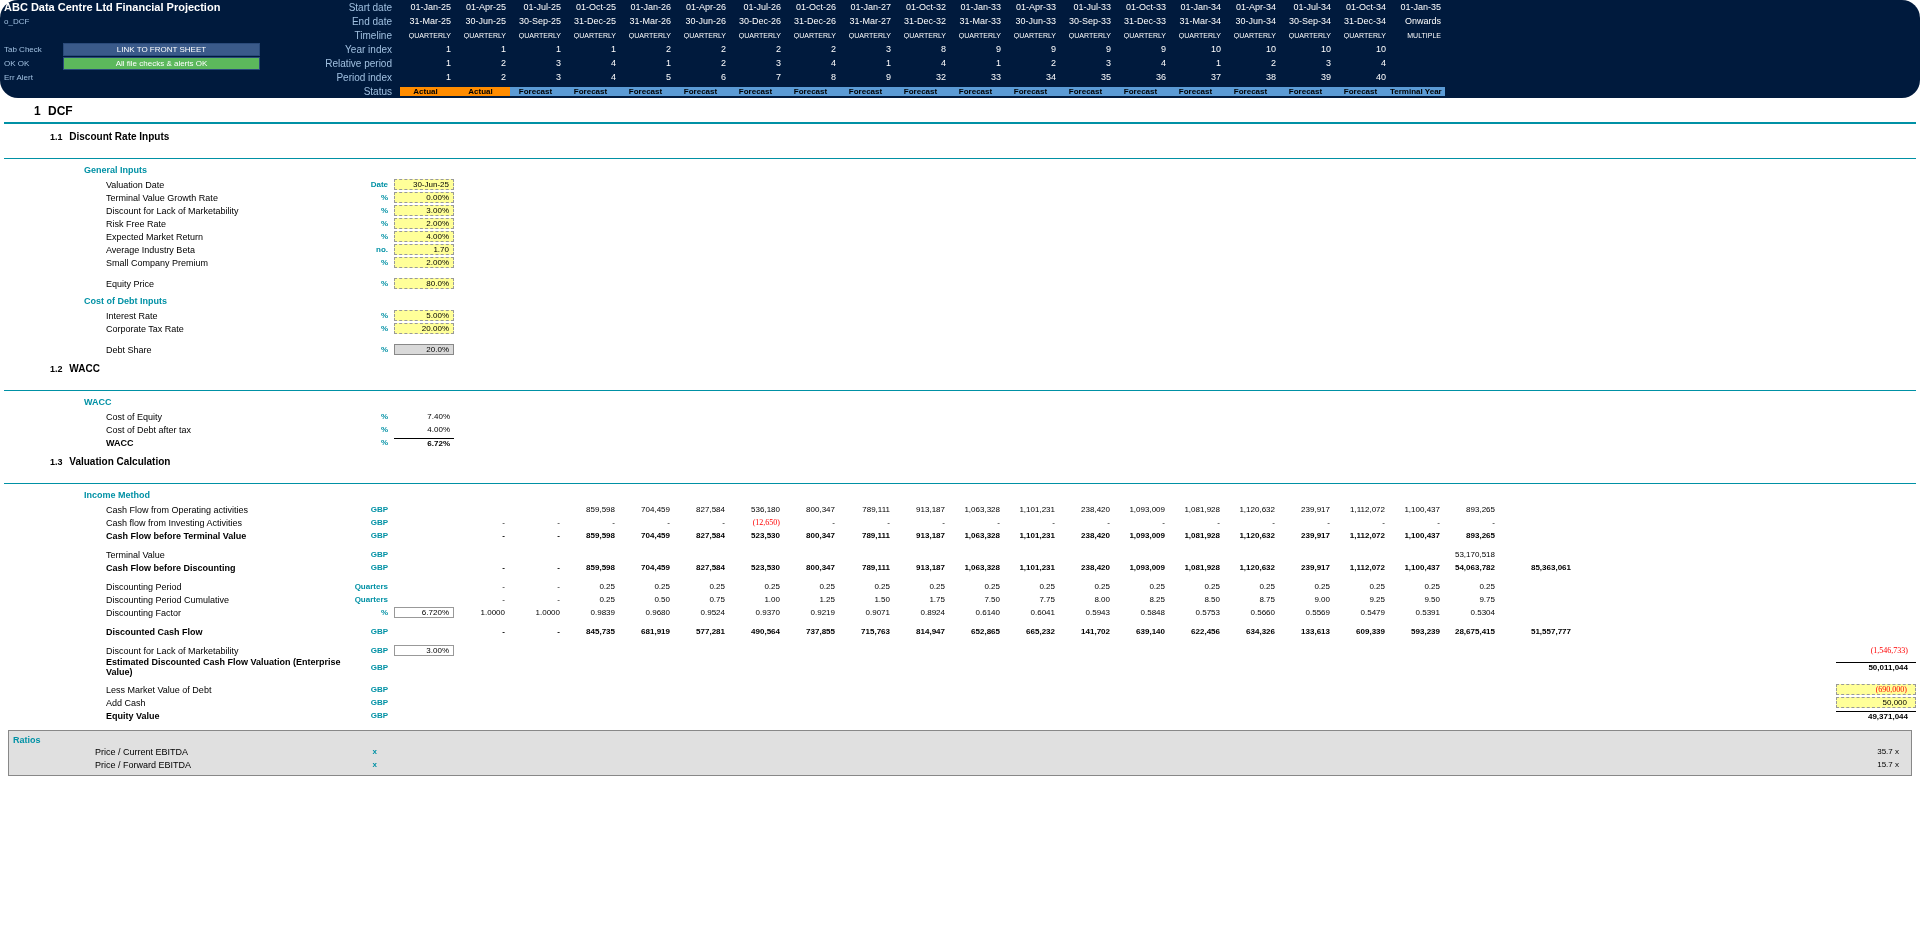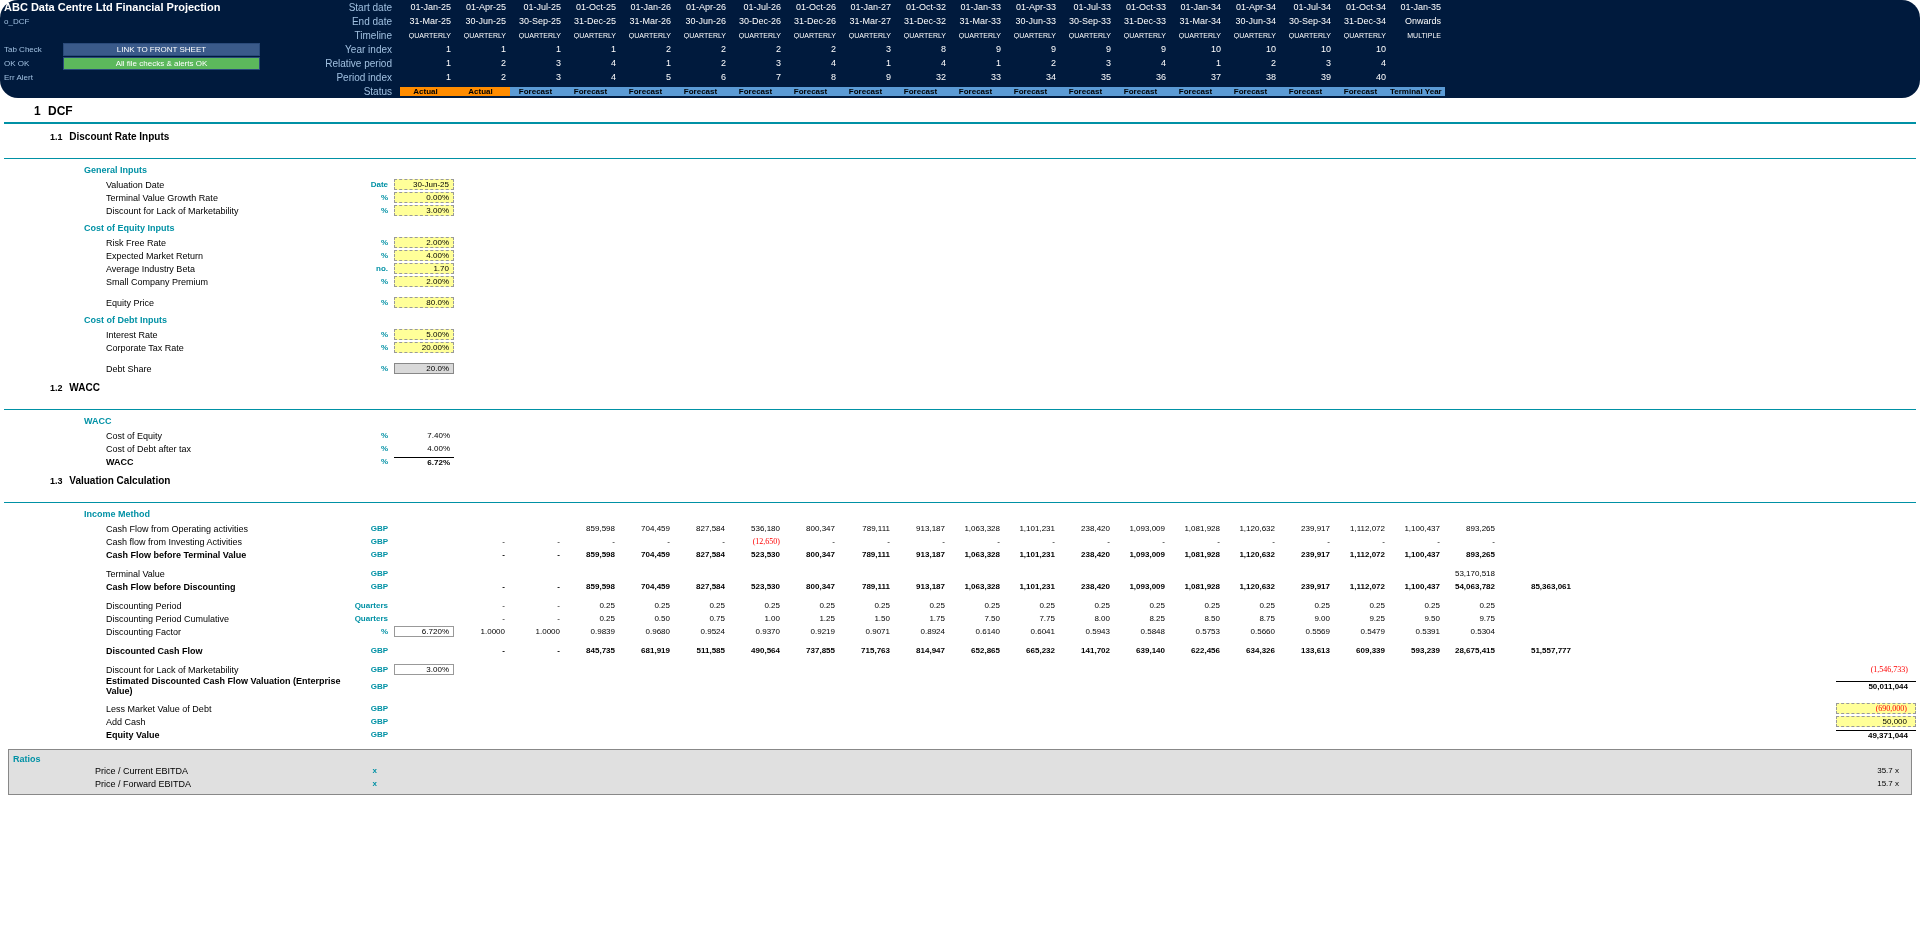--- a/index.html
+++ b/index.html
@@ -242,21 +242,20 @@
         <div class="c-unit">%</div>
         <div class="c-val">0.00%</div>
       </div>
       <div class="brow ind">
         <div class="c-txt">Discount for Lack of Marketability</div>
         <div class="c-unit">%</div>
         <div class="c-val">3.00%</div>
       </div>
     </div>
 
- <div class="h3">Cost of Equity Inputs</div>
  <div>
       <div class="brow ind">
         <div class="c-txt">Risk Free Rate</div>
         <div class="c-unit">%</div>
         <div class="c-val">2.00%</div>
       </div>
       <div class="brow ind">
         <div class="c-txt">Expected Market Return</div>
         <div class="c-unit">%</div>
         <div class="c-val">4.00%</div>
@@ -521,21 +520,21 @@
     </div>
  <div style="height:6px"></div>
  <div class="brow ind bold">
       <div class="c-txt">Discounted Cash Flow</div>
       <div class="c-unit">GBP</div>
       <div class="gap"></div>
       <div class="dcell ">-</div>
       <div class="dcell ">-</div>
       <div class="dcell ">845,735</div>
       <div class="dcell ">681,919</div>
-      <div class="dcell ">511,585</div>
+      <div class="dcell ">577,281</div>
       <div class="dcell ">490,564</div>
       <div class="dcell ">737,855</div>
       <div class="dcell ">715,763</div>
       <div class="dcell ">814,947</div>
       <div class="dcell ">652,865</div>
       <div class="dcell ">665,232</div>
       <div class="dcell ">141,702</div>
       <div class="dcell ">639,140</div>
       <div class="dcell ">622,456</div>
       <div class="dcell ">634,326</div>

